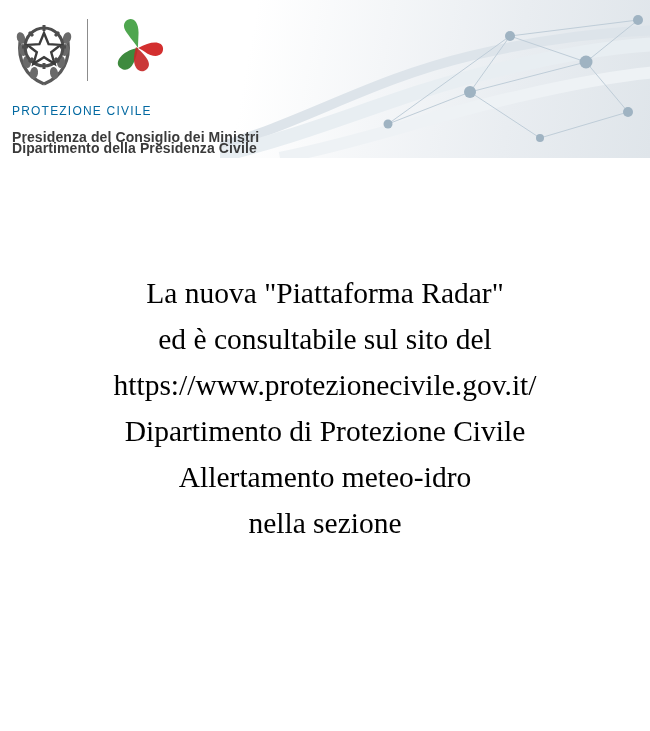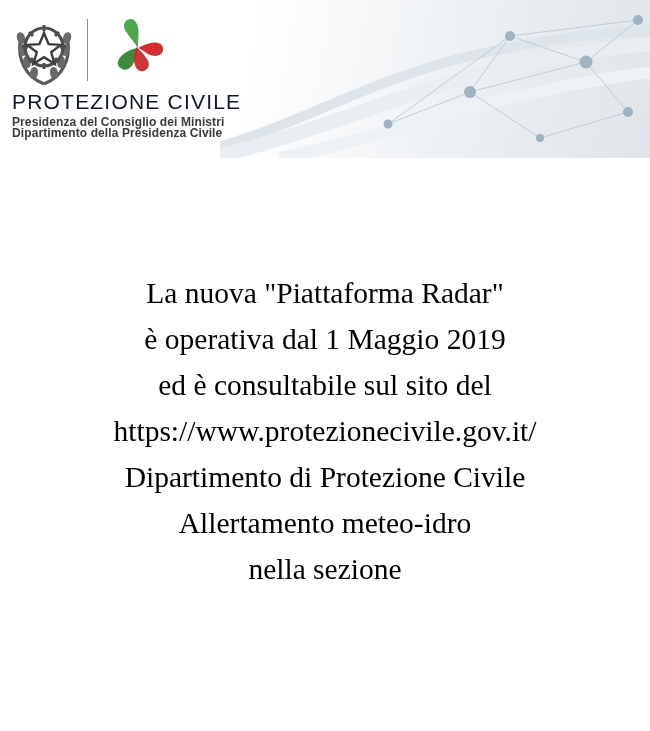--- a/index.html
+++ b/index.html
@@ -68,31 +68,31 @@
     height: 62px;
     background: #8c8c8c;
     margin: 0 13px 0 11px;
   }
   .tri-logo {
     width: 74px;
     height: 66px;
     position: relative;
   }
   .logo-title {
-    margin-top: 4px;
-    font-family: "Liberation Sans", sans-serif;
-    font-size: 21px;
-    letter-spacing: 1.2px;
-    color: #0f172a;
-    font-weight: 400;
-  }
-  .logo-sub {
-    margin-top: 3px;
+    margin-top: 18px;
     font-family: "Liberation Sans", sans-serif;
     font-size: 12px;
+    letter-spacing: 1.2px;
+    color: #0369a1;
+    font-weight: 400;
+  }
+  .logo-sub {
+    margin-top: 14px;
+    font-family: "Liberation Sans", sans-serif;
+    font-size: 14px;
     line-height: 10.5px;
     color: #3a3a3a;
     font-weight: 700;
     letter-spacing: 0.1px;
   }
 
   
   .content {
     position: absolute;
     top: 158px;
@@ -204,20 +204,19 @@
     <div class="logo-sub">
       <div>Presidenza del Consiglio dei Ministri</div>
       <div>Dipartimento della Presidenza Civile</div>
     </div>
   </div>
 </div>
 
 <div class="content">
   <div class="message">
     <span class="line">La nuova "Piattaforma Radar"</span>
-    <span class="line">è operativa dal 1 Maggio 2019</span>
     <span class="line">ed è consultabile sul sito del</span>
     <span class="line">https://www.protezionecivile.gov.it/</span>
     <span class="line">Dipartimento di Protezione Civile</span>
     <span class="line">Allertamento meteo-idro</span>
     <span class="line">nella sezione</span>
   </div>
 </div>
 
 </body></html>

